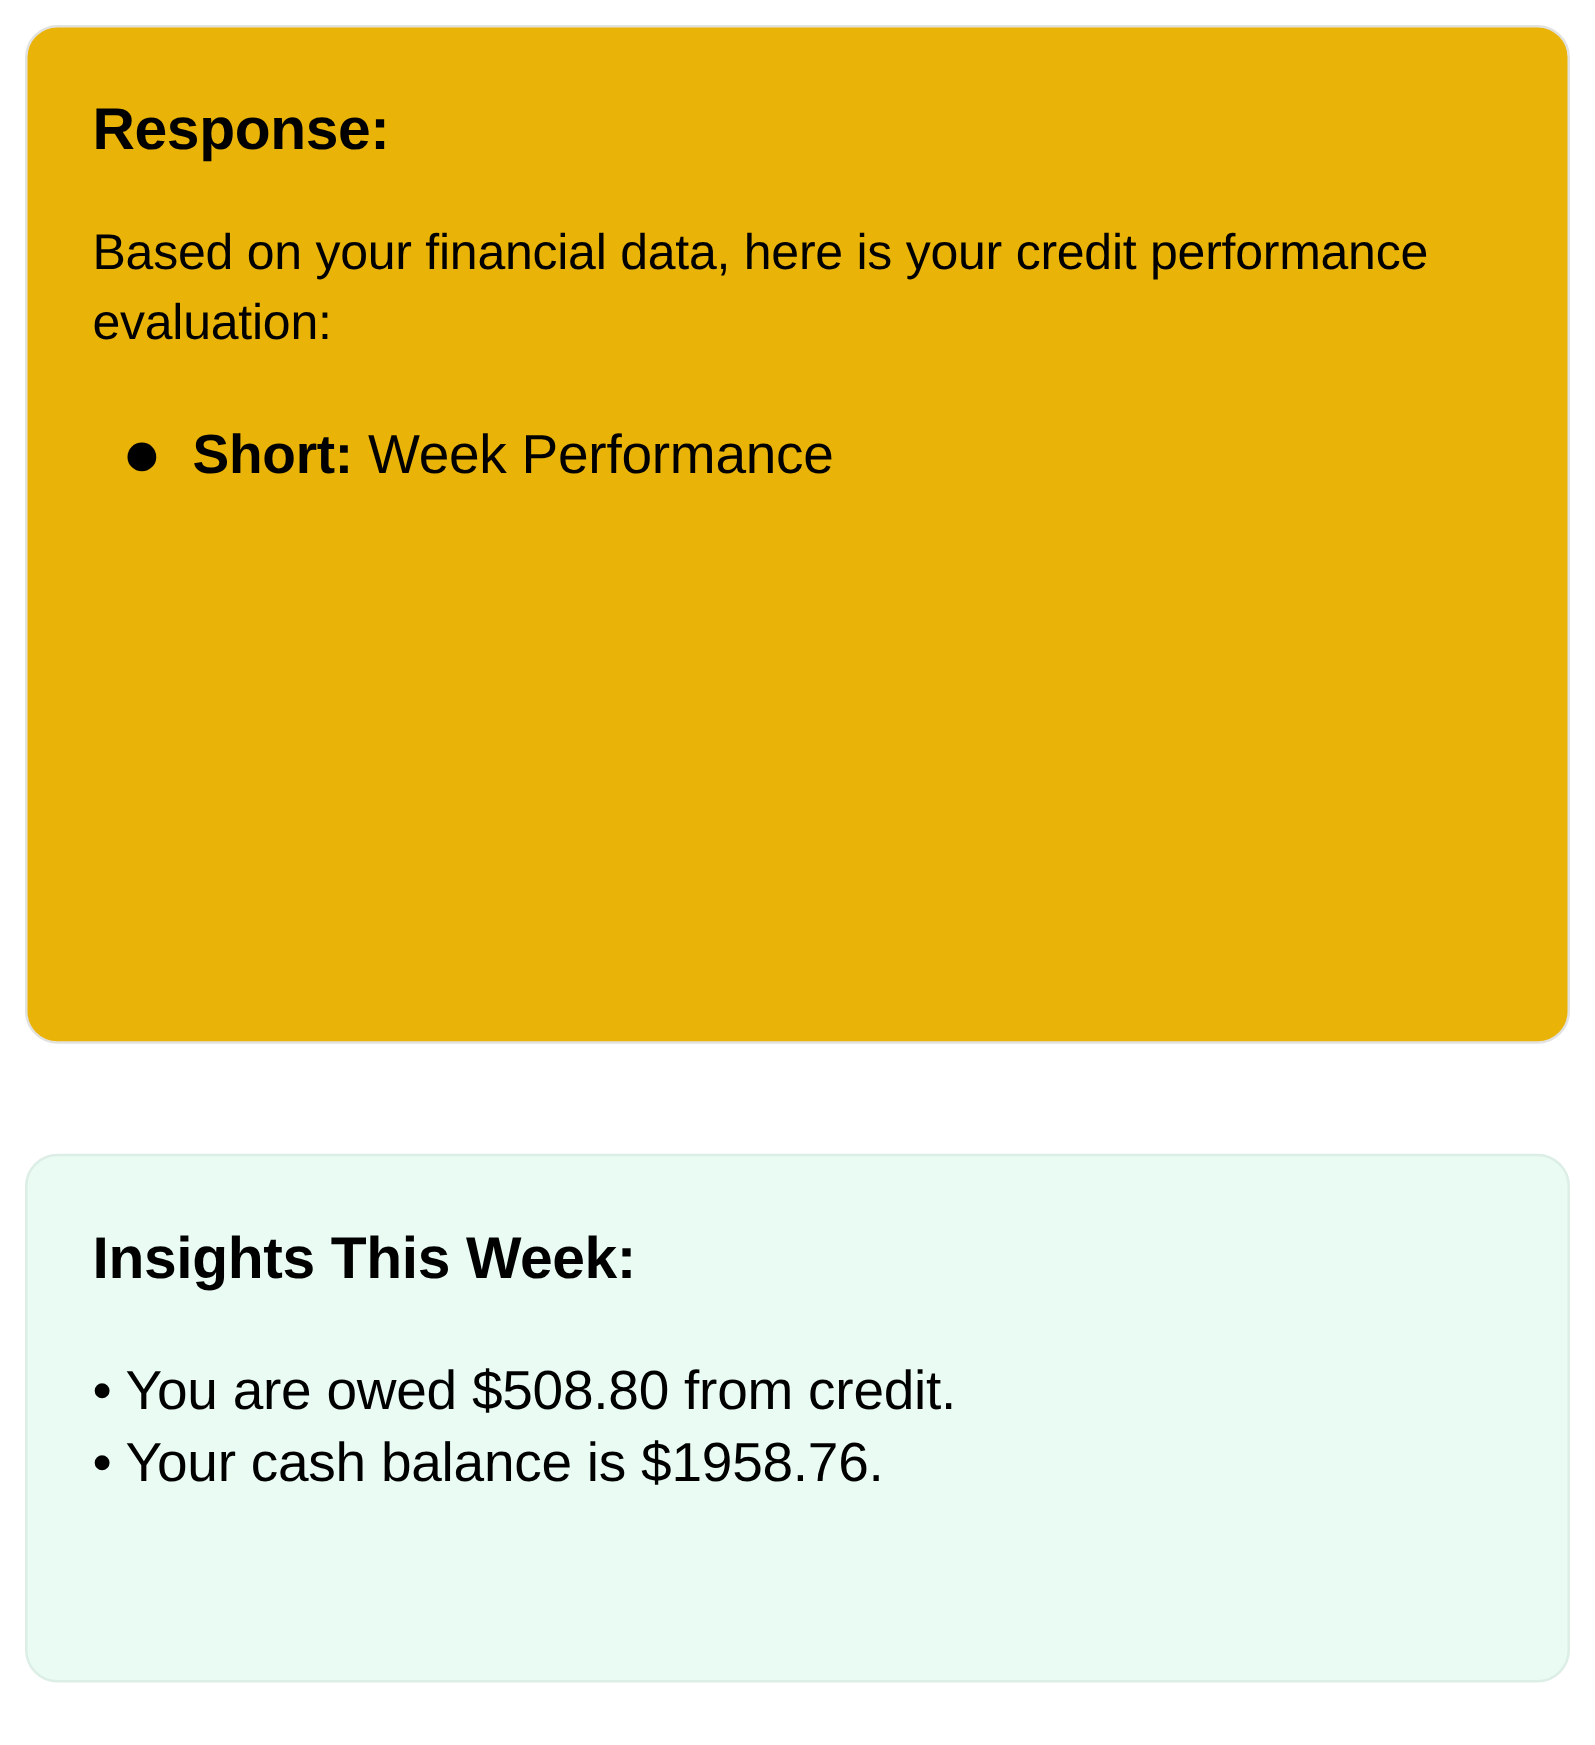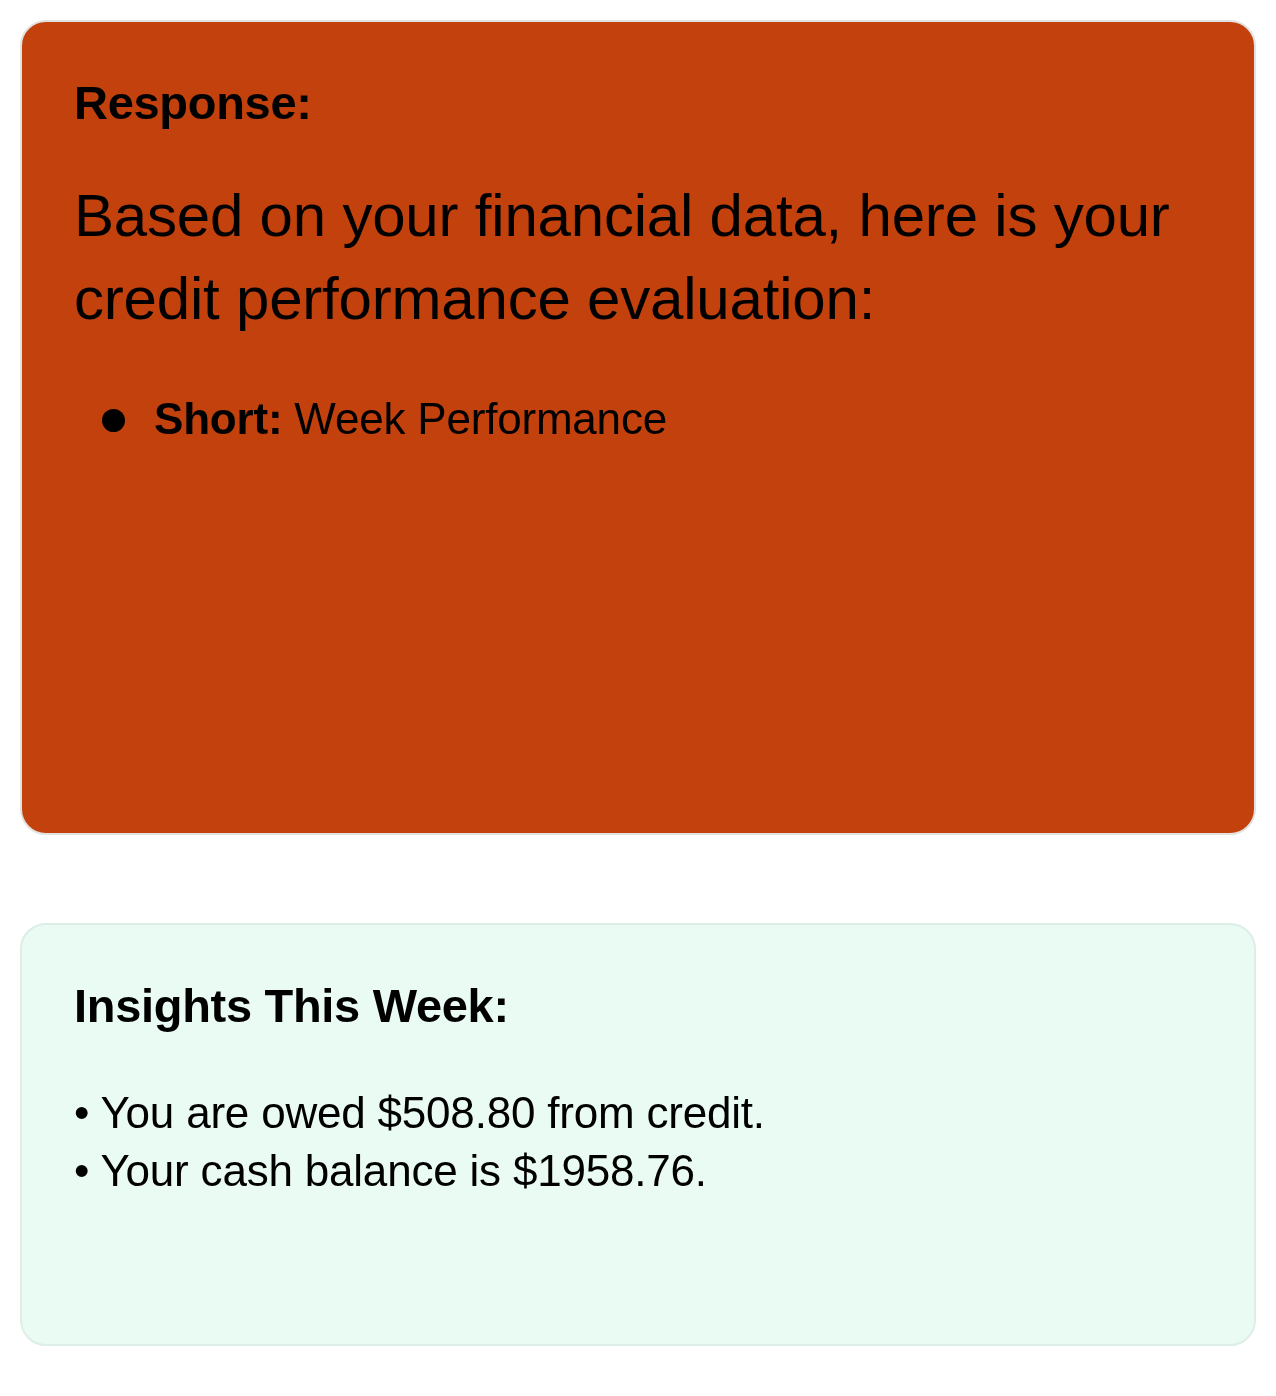--- a/index.html
+++ b/index.html
@@ -53,21 +53,21 @@
     letter-spacing: -0.3px;
     margin: 0 0 48px 0;
     color: #000;
   }
 
   .card--insights .card-heading {
     margin: 0 0 54px 0;
   }
 
   .paragraph {
-    font-size: 60px;
+    font-size: 40px;
     line-height: 1.38;
     margin: 5px 0 46px 0;
     letter-spacing: -0.2px;
     max-width: 1140px;
   }
 
   .bullet-list {
     list-style: none;
     margin: 0;
     padding: 0;
@@ -116,21 +116,21 @@
 
   .insight-dot {
     font-size: 44px;
   }
 </style>
 </head>
 <body>
 
 <div class="page">
 
-  <section class="card card--response" style="background: #c2410c; border-color: rgb(226, 226, 224);">
+  <section class="card card--response" style="background: #eab308; border-color: rgb(226, 226, 224);">
     <h2 class="card-heading">Response:</h2>
 
     <p class="paragraph">Based on your financial data, here is your credit performance evaluation:</p>
 
     <ul class="bullet-list">
       <li class="bullet-item">
         <span class="disc"></span>
         <span class="bullet-label">Short:</span><span class="bullet-rest"> Week Performance</span>
       </li>
     </ul>

